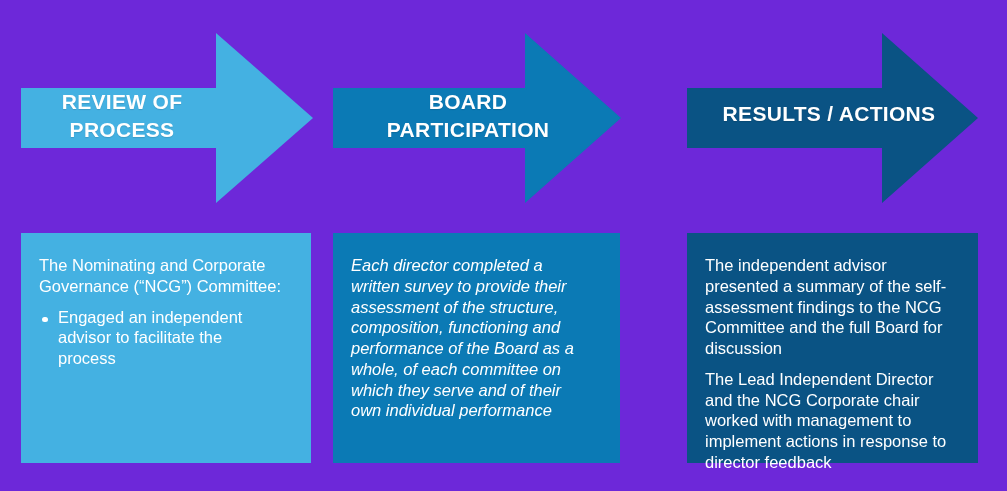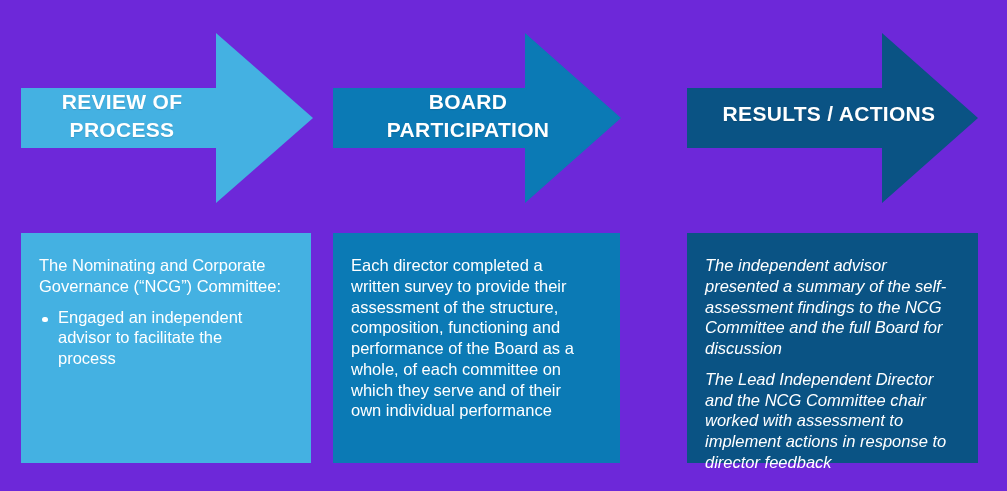--- a/index.html
+++ b/index.html
@@ -106,22 +106,22 @@
     border-radius: 50%;
     background: #ffffff;
   }
 
   
   #stage-1 { left: 21px;  width: 292px; }
   #stage-2 { left: 333px; width: 288px; }
   #stage-3 { left: 687px; width: 291px; }
 
   #box-1 { width: 290px; }
-  #box-2 { width: 287px; }
-  #box-3 { width: 291px; font-style: italic; }
+  #box-2 { width: 287px; font-style: italic; }
+  #box-3 { width: 291px; }
 </style>
 </head>
 <body>
 
 <div id="canvas">
 
   <div class="stage" id="stage-1">
 
     <div class="arrow-wrap">
       <svg class="arrow-svg" viewBox="0 0 292 220" preserveAspectRatio="none">
@@ -161,17 +161,17 @@
 
     <div class="arrow-wrap">
       <svg class="arrow-svg" viewBox="0 0 291 220" preserveAspectRatio="none">
         <polygon points="0,80 195,80 195,25 291,110 195,195 195,140 0,140" fill="#0a5384"></polygon>
       </svg>
       <div class="arrow-label one-line">RESULTS / ACTIONS</div>
     </div>
 
     <div class="body-box" id="box-3" style="background:#0a5384;">
       <p>The independent advisor presented a summary of the self-assessment findings to the NCG Committee and the full Board for discussion</p>
-      <p>The Lead Independent Director and the NCG Committee chair worked with assessment to implement actions in response to director feedback</p>
+      <p>The Lead Independent Director and the NCG Corporate chair worked with management to implement actions in response to director feedback</p>
     </div>
   </div>
 
 </div>
 
 </body></html>

